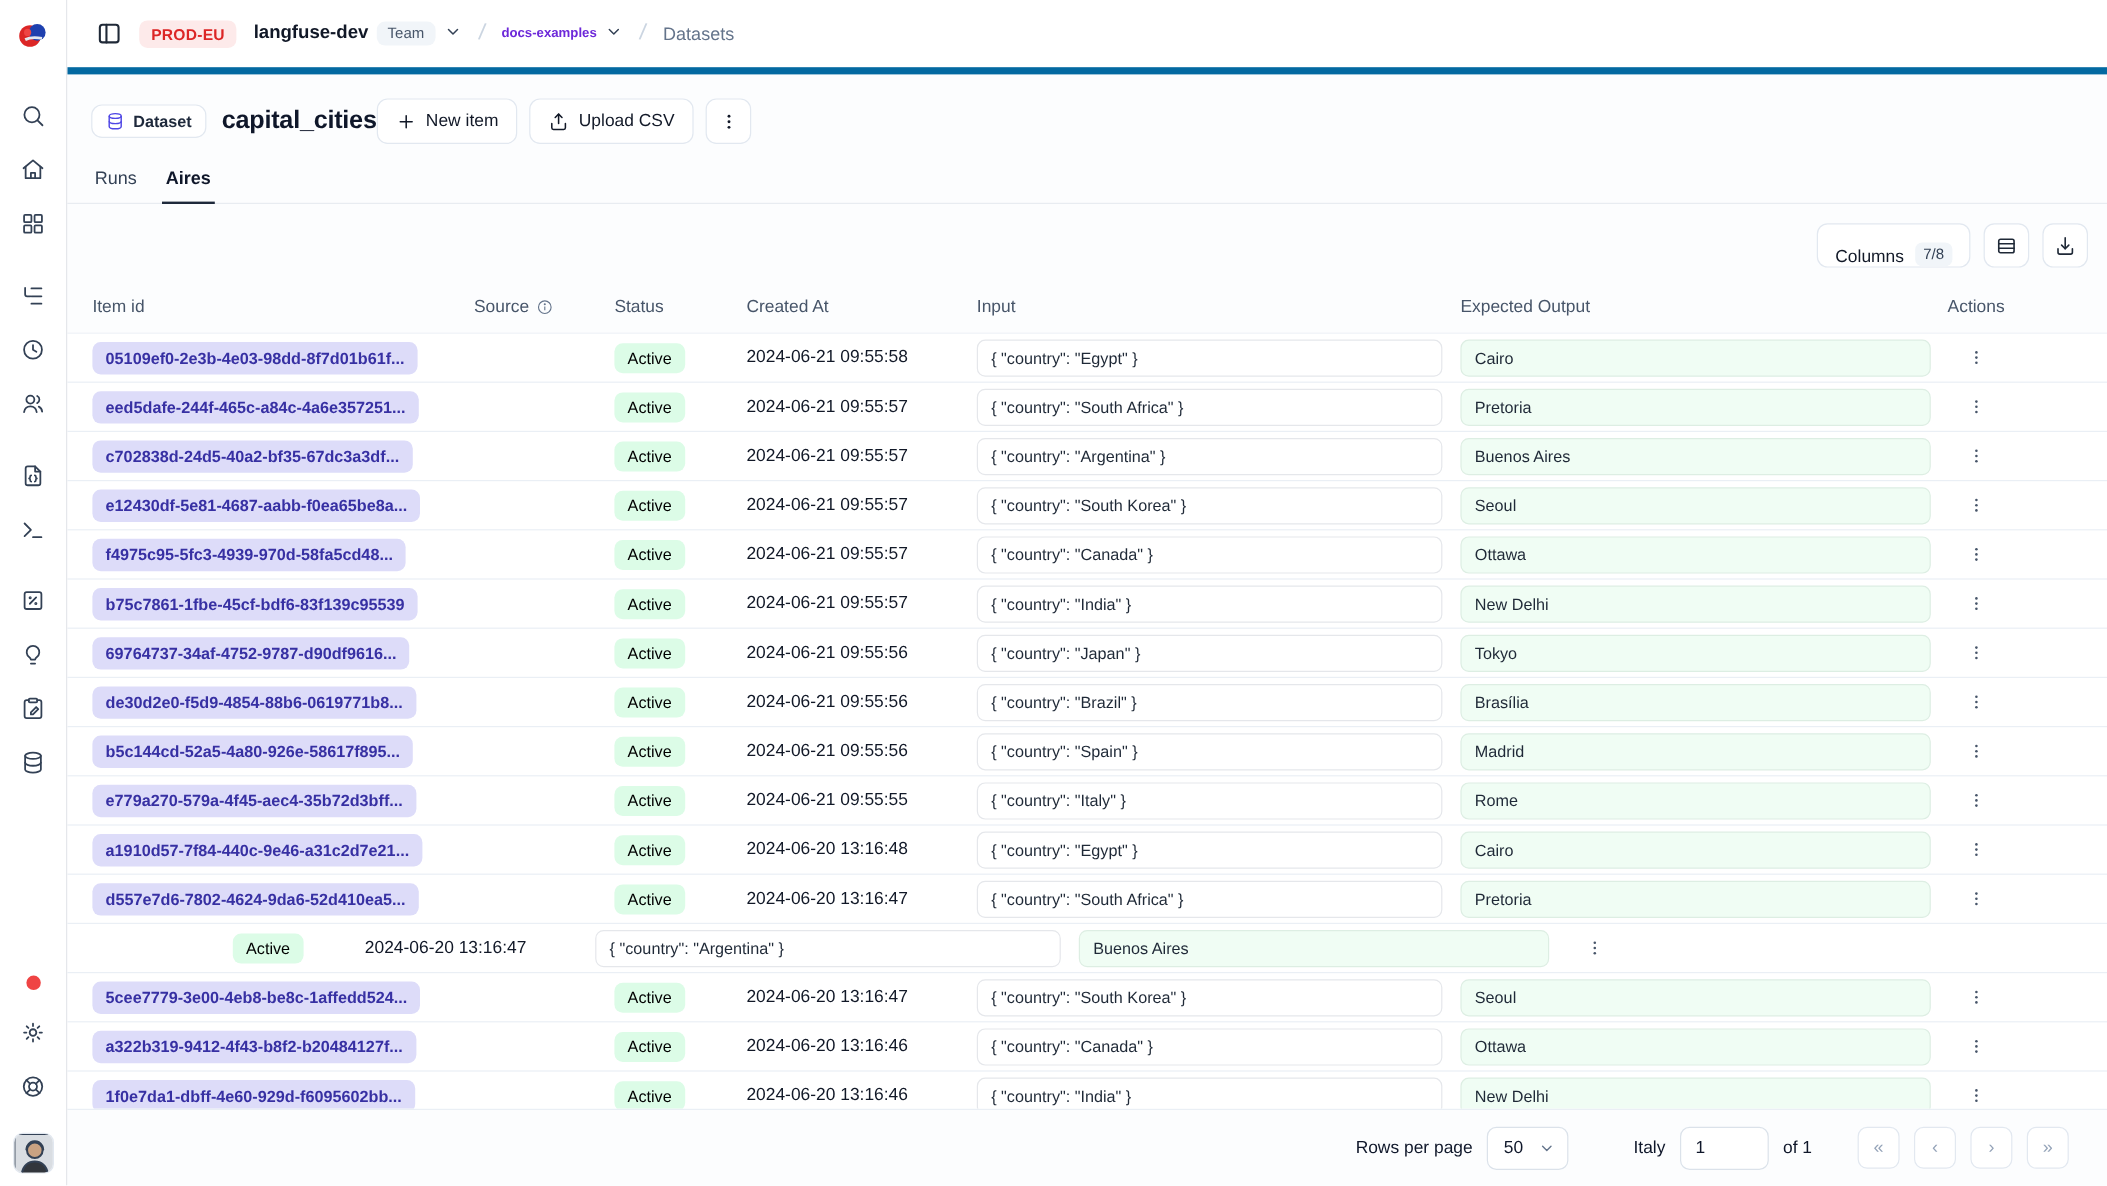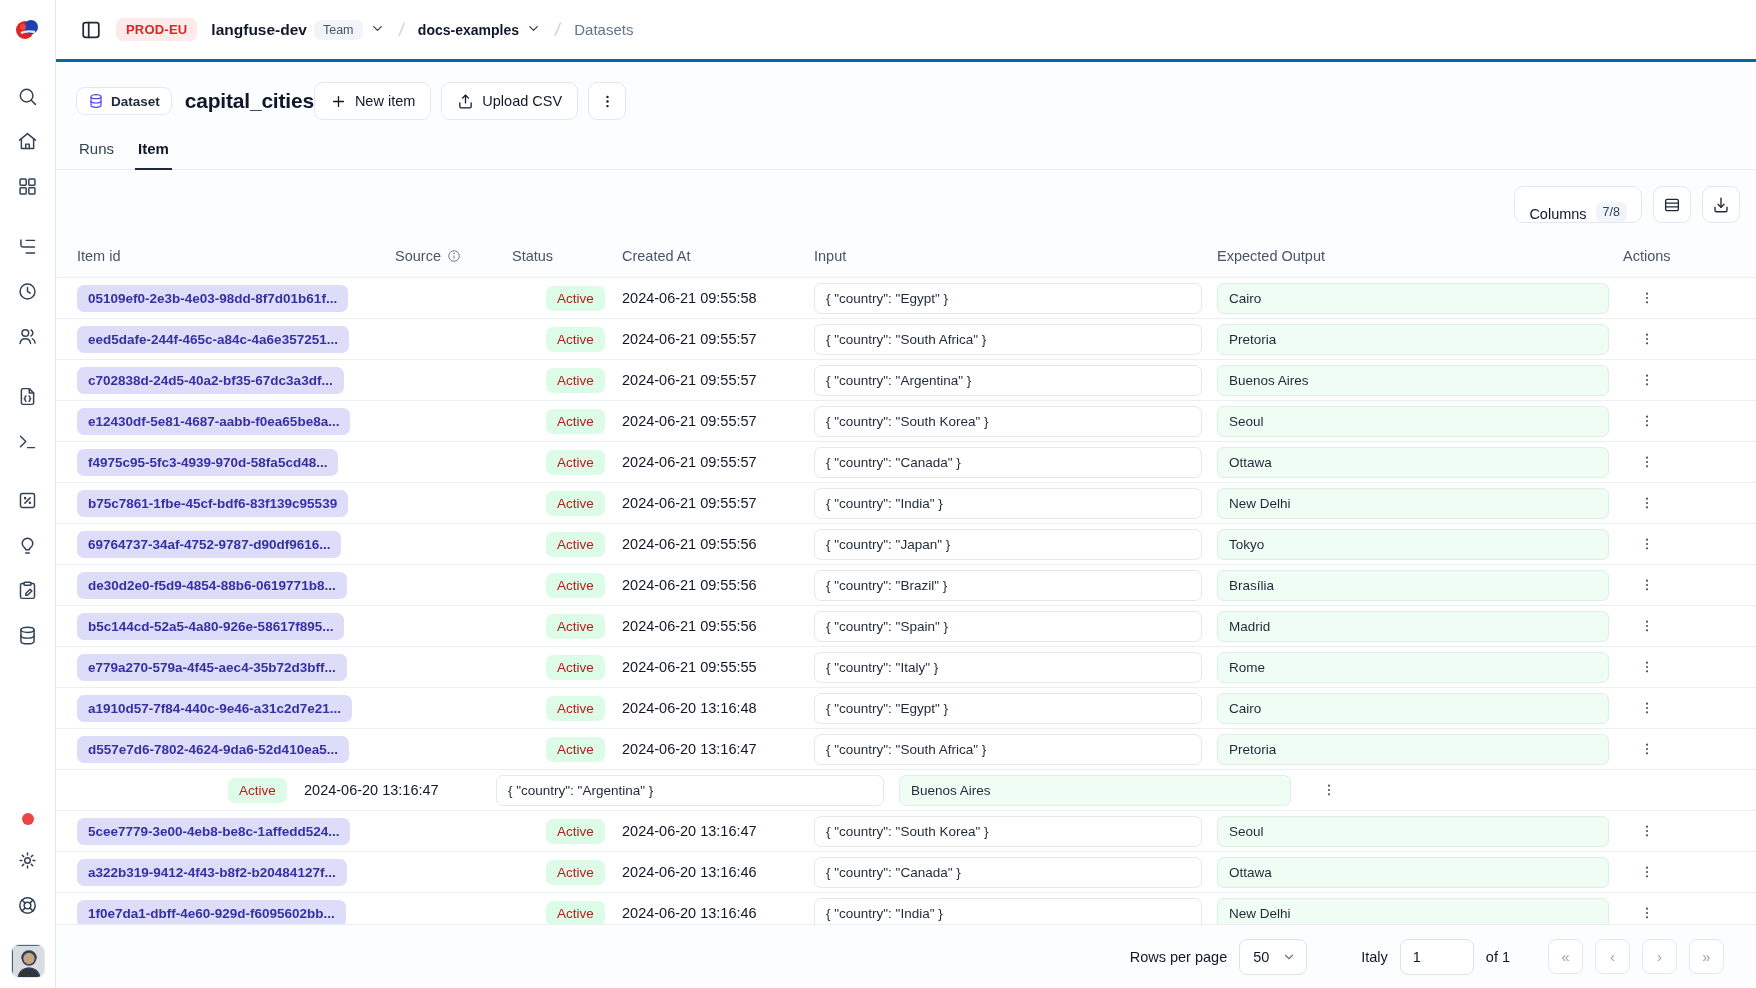--- a/index.html
+++ b/index.html
@@ -12,29 +12,29 @@
   .side-item { position:absolute; left:50%; transform:translateX(-50%); width:32px; height:32px; display:flex; align-items:center; justify-content:center; border-radius:6px; cursor:pointer; background:none; border:none; }
   .side-item svg { stroke:#334155; fill:none; stroke-width:1.7; stroke-linecap:round; stroke-linejoin:round; }
   .logo-wrap { position:absolute; left:50%; transform:translateX(-50%); top:16px; width:28px; height:28px; }
   .red-dot { width:12px; height:12px; border-radius:50%; background:#ef4444; }
   .avatar { width:34px; height:34px; border-radius:8px; overflow:hidden; border:1px solid #e2e8f0; }
 
   
   .main { flex:1; display:flex; flex-direction:column; background:#fcfdfe; min-width:0; }
 
   
-  .topbar { height:62px; background:#fff; border-bottom:3px solid #0369a1; display:flex; align-items:center; padding:0 24px; gap:14px; flex:0 0 62px; }
+  .topbar { height:62px; background:#fff; border-bottom:6px solid #0369a1; display:flex; align-items:center; padding:0 24px; gap:14px; flex:0 0 62px; }
   .panel-toggle { background:none; border:none; display:flex; align-items:center; cursor:pointer; }
   .panel-toggle svg { stroke:#1f2937; fill:none; stroke-width:1.9; stroke-linecap:round; stroke-linejoin:round; }
   .env-badge { background:#fdeaea; color:#dc2626; font-size:13px; font-weight:700; padding:4px 10px; border-radius:7px; letter-spacing:.2px; }
   .org-name { font-size:15.5px; font-weight:600; color:#111827; }
   .type-pill { background:#f1f5f9; color:#475569; font-size:12.5px; font-weight:500; padding:3px 9px; border-radius:7px; }
   .crumb-chevron svg { stroke:#334155; fill:none; stroke-width:2; stroke-linecap:round; stroke-linejoin:round; }
   .crumb-slash { color:#cbd5e1; font-size:19px; font-weight:300; transform:rotate(8deg); }
-  .project-name { font-size:14px; font-weight:600; color:#0f172a; }
+  .project-name { font-size:11px; font-weight:600; color:#6d28d9; }
   .section-name { font-size:15px; font-weight:500; color:#64748b; }
   .crumb-btn { display:flex; align-items:center; gap:7px; background:none; border:none; cursor:pointer; }
 
   
   .page-head { display:flex; align-items:center; padding:20px 18px 10px 20px; }
   .page-head-left { display:flex; align-items:center; gap:13px; }
   .ds-pill { display:flex; align-items:center; gap:7px; border:1px solid #e2e8f0; background:#fff; border-radius:9px; padding:5px 11px; font-size:13.5px; font-weight:600; color:#1e293b; }
   .ds-pill svg { stroke:#4f46e5; fill:none; stroke-width:1.8; }
   .page-title { font-size:21px; font-weight:700; color:#0f172a; letter-spacing:-0.2px; }
   .page-actions { display:flex; align-items:center; gap:10px; }
@@ -57,21 +57,21 @@
   
   .table { flex:1; display:flex; flex-direction:column; min-height:0; }
   .thead { display:flex; align-items:center; height:42px; padding-left:21px; flex:0 0 42px; }
   .th { font-size:14.5px; font-weight:500; color:#475569; display:flex; align-items:center; gap:6px; }
   .th svg { stroke:#64748b; fill:none; stroke-width:1.6; }
   .tbody { overflow:hidden; }
   .tr { display:flex; align-items:center; height:41px; padding-left:21px; border-top:1px solid #eaeff5; background:#fff; }
   .c-id { width:318px; } .c-src { width:117px; } .c-status { width:110px; } .c-created { width:192px; } .c-input { width:403px; } .c-expected { width:406px; } .c-actions { flex:1; }
   .cell { display:flex; align-items:center; }
   .id-pill { background:#dddcf9; color:#3730a3; font-weight:700; font-size:13.5px; border:none; border-radius:7px; padding:6px 11px; cursor:pointer; font-family:inherit; white-space:nowrap; }
-  .status-badge { background:#dcfce7; color:#b91c1c; font-size:13.5px; font-weight:500; border-radius:7px; padding:5px 11px;margin-left:34px; }
+  .status-badge { background:#dcfce7; color:#000000; font-size:13.5px; font-weight:500; border-radius:7px; padding:5px 11px; }
   .created-text { font-size:14.5px; color:#111827; }
   .json-box { width:388px; height:31px; border:1px solid #e5e7eb; border-radius:7px; background:#fff; display:flex; align-items:center; padding:0 11px; font-size:13.5px; color:#1f2937; cursor:pointer; white-space:nowrap; overflow:hidden; }
   .expected-box { width:392px; height:31px; border:1px solid #ddeee3; border-radius:7px; background:#f0fdf4; display:flex; align-items:center; padding:0 11px; font-size:13.5px; color:#1f2937; cursor:pointer; white-space:nowrap; overflow:hidden; }
   .kebab-btn { background:none; border:none; cursor:pointer; padding:4px; margin-left:12px; display:flex; }
   .kebab-btn svg { fill:#475569; }
 
   
   .pagination { height:64px; border-top:1px solid #eaeff5; display:flex; align-items:center; justify-content:flex-end; gap:12px; padding-right:32px; flex:0 0 64px; background:#fcfdfe; }
   .pg-label { font-size:14.5px; color:#0f172a; }
   .pg-select { display:flex; align-items:center; justify-content:space-between; width:68px; height:36px; border:1px solid #dbe2ea; border-radius:8px; background:#fff; padding:0 10px 0 13px; font-size:14.5px; color:#0f172a; cursor:pointer; font-family:inherit; }
@@ -275,21 +275,21 @@
               <circle cx="12" cy="5.5" r="1.7"></circle>
               <circle cx="12" cy="12" r="1.7"></circle>
               <circle cx="12" cy="18.5" r="1.7"></circle>
             </svg>
         </button>
       </div>
     </div>
 
     <nav class="tabs">
       <button class="tab">Runs</button>
-      <button class="tab active">Item</button>
+      <button class="tab active">Aires</button>
     </nav>
 
     <div class="toolbar">
       <button class="columns-btn">
         <span>Columns</span>
         <span class="count-badge">7/8</span>
       </button>
       <button class="tool-icon-btn">
         <svg width="18" height="18" viewBox="0 0 24 24">
             <rect x="3.5" y="4.5" width="17" height="15" rx="2"></rect>

